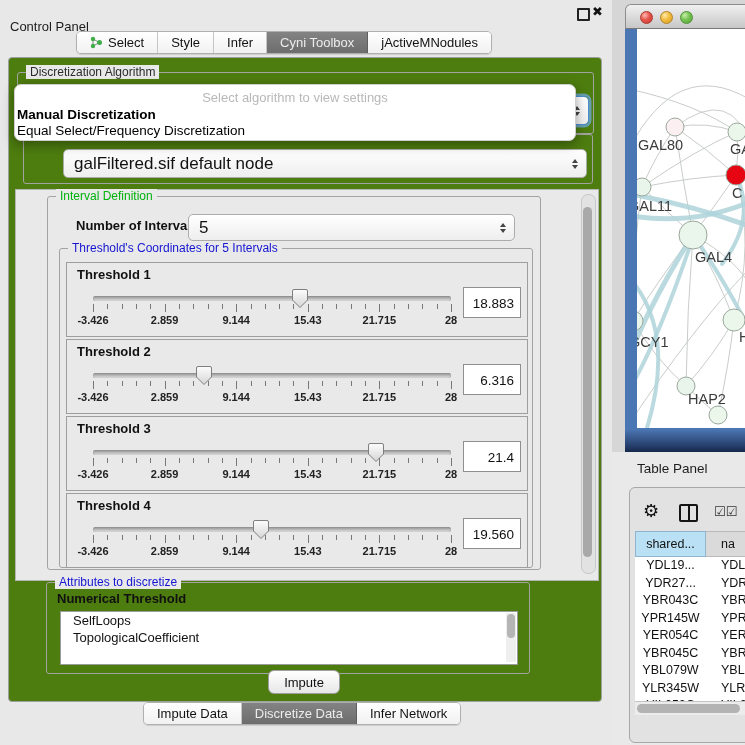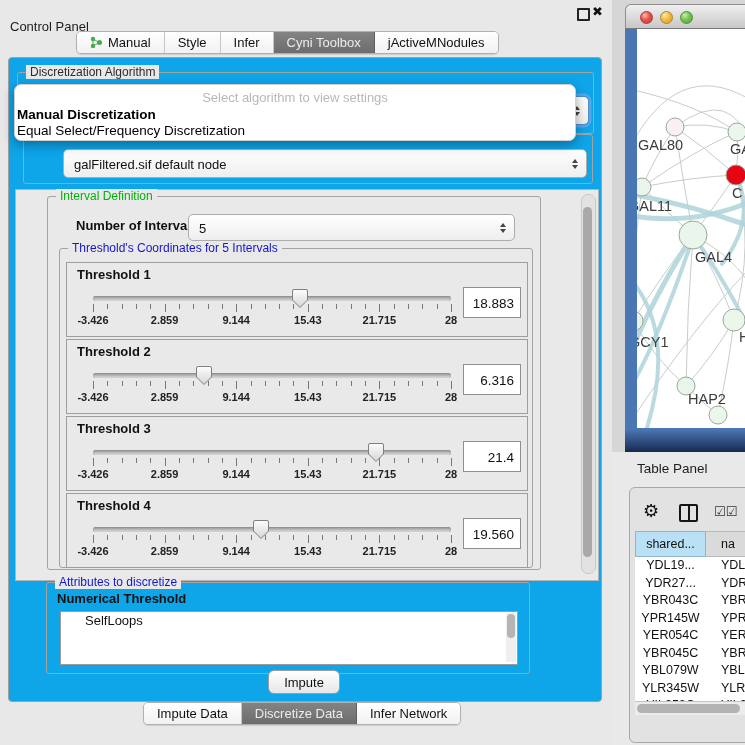--- a/index.html
+++ b/index.html
@@ -11,31 +11,31 @@
   .float-icon{position:absolute;left:577px;top:8px;width:9px;height:9px;border:2px solid #222;border-radius:1px;}
   .close-icon{position:absolute;left:592px;top:4px;font-size:13px;font-weight:bold;color:#111;}
   .seg{position:absolute;display:flex;border:1px solid #b0b0b0;border-radius:5px;overflow:hidden;
        box-shadow:0 1px 1px rgba(0,0,0,.12);}
   .seg .tab{display:flex;align-items:center;gap:5px;padding:3px 13px;font-size:13px;color:#111;
        background:linear-gradient(#ffffff,#f1f1f1);border-right:1px solid #c6c6c6;white-space:nowrap;}
   .seg .tab:last-child{border-right:none;}
   .seg .tab.sel{background:linear-gradient(#838383,#6d6d6d);color:#ececec;border-right-color:#5f5f5f;}
   .top-tabs{left:76px;top:31px;}
   .bottom-tabs{left:143px;top:702px;}
-  .main-panel{position:absolute;left:8px;top:57px;width:592px;height:643px;background:#0ea5e9;
+  .main-panel{position:absolute;left:8px;top:57px;width:592px;height:643px;background:#4d7c0f;
        border:1px solid #9f9f9f;border-radius:4px;}
   .group{position:absolute;border:1px solid #a3a3a3;border-radius:3px;}
   .legend{position:absolute;top:-8px;left:8px;background:#e9e9e9;padding:0 4px;font-size:12px;line-height:14px;}
   .legend.black{color:#2b2b2b;}
   .legend.green{color:#00b40c;}
   .legend.blue{color:#1414d2;}
   .algo-group{left:8px;top:14px;width:575px;height:60px;}
   .td-group{left:14px;top:76px;width:568px;height:48px;}
   .combo{position:absolute;background:linear-gradient(#ffffff,#eeeeee);border:1px solid #acacac;
-       border-radius:5px;font-size:13px;color:#111;}
+       border-radius:5px;font-size:17px;color:#111;}
   .combo .txt{position:absolute;left:10px;top:50%;transform:translateY(-50%);white-space:nowrap;}
   .stepper{position:absolute;right:8px;top:50%;transform:translateY(-50%);display:flex;flex-direction:column;gap:2px;}
   .tri-up{width:0;height:0;border-left:3.5px solid transparent;border-right:3.5px solid transparent;border-bottom:4.5px solid #444;}
   .tri-dn{width:0;height:0;border-left:3.5px solid transparent;border-right:3.5px solid transparent;border-top:4.5px solid #444;}
   .combo-focused{left:12px;top:38px;width:566px;height:27px;border:1px solid #4c8ed0;
        box-shadow:0 0 0 2.5px rgba(110,170,230,.75);z-index:1;}
   .popup{position:absolute;left:5px;top:26px;width:560px;height:55px;background:#fff;z-index:20;
        border:1px solid #cfcfcf;border-radius:7px;box-shadow:0 4px 12px rgba(0,0,0,.35);}
   .popup-hint{text-align:center;color:#b8b8b8;font-size:13px;padding-top:5px;height:17px;}
   .popup-opt{font-size:13.5px;color:#000;line-height:15.5px;padding-left:2px;white-space:nowrap;}
@@ -57,21 +57,21 @@
   .ticks{position:absolute;left:26px;top:41px;width:358px;height:9px;}
   .tick{position:absolute;top:0;width:1px;background:#777;}
   .tlabels{position:absolute;left:26px;top:51px;width:358px;height:12px;}
   .tlabel{position:absolute;transform:translateX(-50%);font-size:11px;font-weight:bold;color:#222;white-space:nowrap;}
   .vbox{position:absolute;left:396px;top:24px;width:58px;height:31px;background:#fff;border:1px solid #8f8f8f;
        font-size:13.5px;color:#111;text-align:right;line-height:31px;padding-right:6px;box-sizing:border-box;}
   .attr-group{left:37px;top:524px;width:482px;height:90px;}
   .attr-title{position:absolute;left:10px;top:8px;font-size:13px;font-weight:bold;color:#111;}
   .listbox{position:absolute;left:13px;top:28px;width:456px;height:52px;background:#fff;
        border:1px solid #9b9b9b;overflow:hidden;}
-  .listbox .item{height:17px;line-height:17px;font-size:13px;color:#111;padding-left:24px;white-space:nowrap;}
+  .listbox .item{height:17px;line-height:17px;font-size:13px;color:#111;padding-left:12px;white-space:nowrap;}
   .lscroll{position:absolute;right:1px;top:1px;width:10px;height:49px;background:#efefef;}
   .lthumb{position:absolute;left:1px;top:1px;width:8px;height:24px;background:#b5b5b5;border-radius:4px;}
   .apply-btn{position:absolute;left:259px;top:612px;width:72px;height:24px;font-size:13px;color:#111;
        background:linear-gradient(#ffffff,#e7e7e7);border:1px solid #9e9e9e;border-radius:6px;
        font-family:inherit;}
   
   .net-window{position:absolute;left:625px;top:4px;width:130px;height:448px;}
   .net-titlebar{position:absolute;left:0;top:0;right:0;height:25px;border-radius:6px 6px 0 0;
        background:linear-gradient(#f0f0f0,#c7c7c7);border:1px solid #8d8d8d;border-bottom:1px solid #787878;box-sizing:border-box;}
   .tl{position:absolute;top:6px;width:13px;height:13px;border-radius:50%;}
@@ -115,21 +115,21 @@
     <span class="close-icon">✖</span>
 
     <div class="seg top-tabs" id="topTabs">
         <div class="tab">
           <svg width="13" height="13" viewBox="0 0 13 13">
             <path d="M3,3 L3,10 M3,3 L9.5,6.5 M3,10 L9.5,6.5" stroke="#8a8a8a" stroke-width="1" fill="none"></path>
             <circle cx="3" cy="3" r="2.2" fill="#3fae49"></circle>
             <circle cx="3" cy="10" r="2.2" fill="#3fae49"></circle>
             <circle cx="9.5" cy="6.5" r="2.5" fill="#3fae49"></circle>
           </svg>
-          <span>Manual</span>
+          <span>Select</span>
         </div>
         <div class="tab">
           <span>Style</span>
         </div>
         <div class="tab">
           <span>Infer</span>
         </div>
         <div class="tab sel">
           <span>Cyni Toolbox</span>
         </div>
@@ -390,20 +390,21 @@
         <div class="vscroll">
             <div class="vthumb"></div>
           </div>
       </div>
 
       <div class="group attr-group">
         <span class="legend blue">Attributes to discretize</span>
         <div class="attr-title">Numerical Threshold</div>
         <div class="listbox" id="attrList">
             <div class="item">SelfLoops</div>
+            <div class="item">TopologicalCoefficient</div>
             <div class="lscroll">
               <div class="lthumb"></div>
             </div>
           </div>
       </div>
 
       <button class="apply-btn">Impute</button>
     </div>
 
     <div class="seg bottom-tabs" id="bottomTabs">

